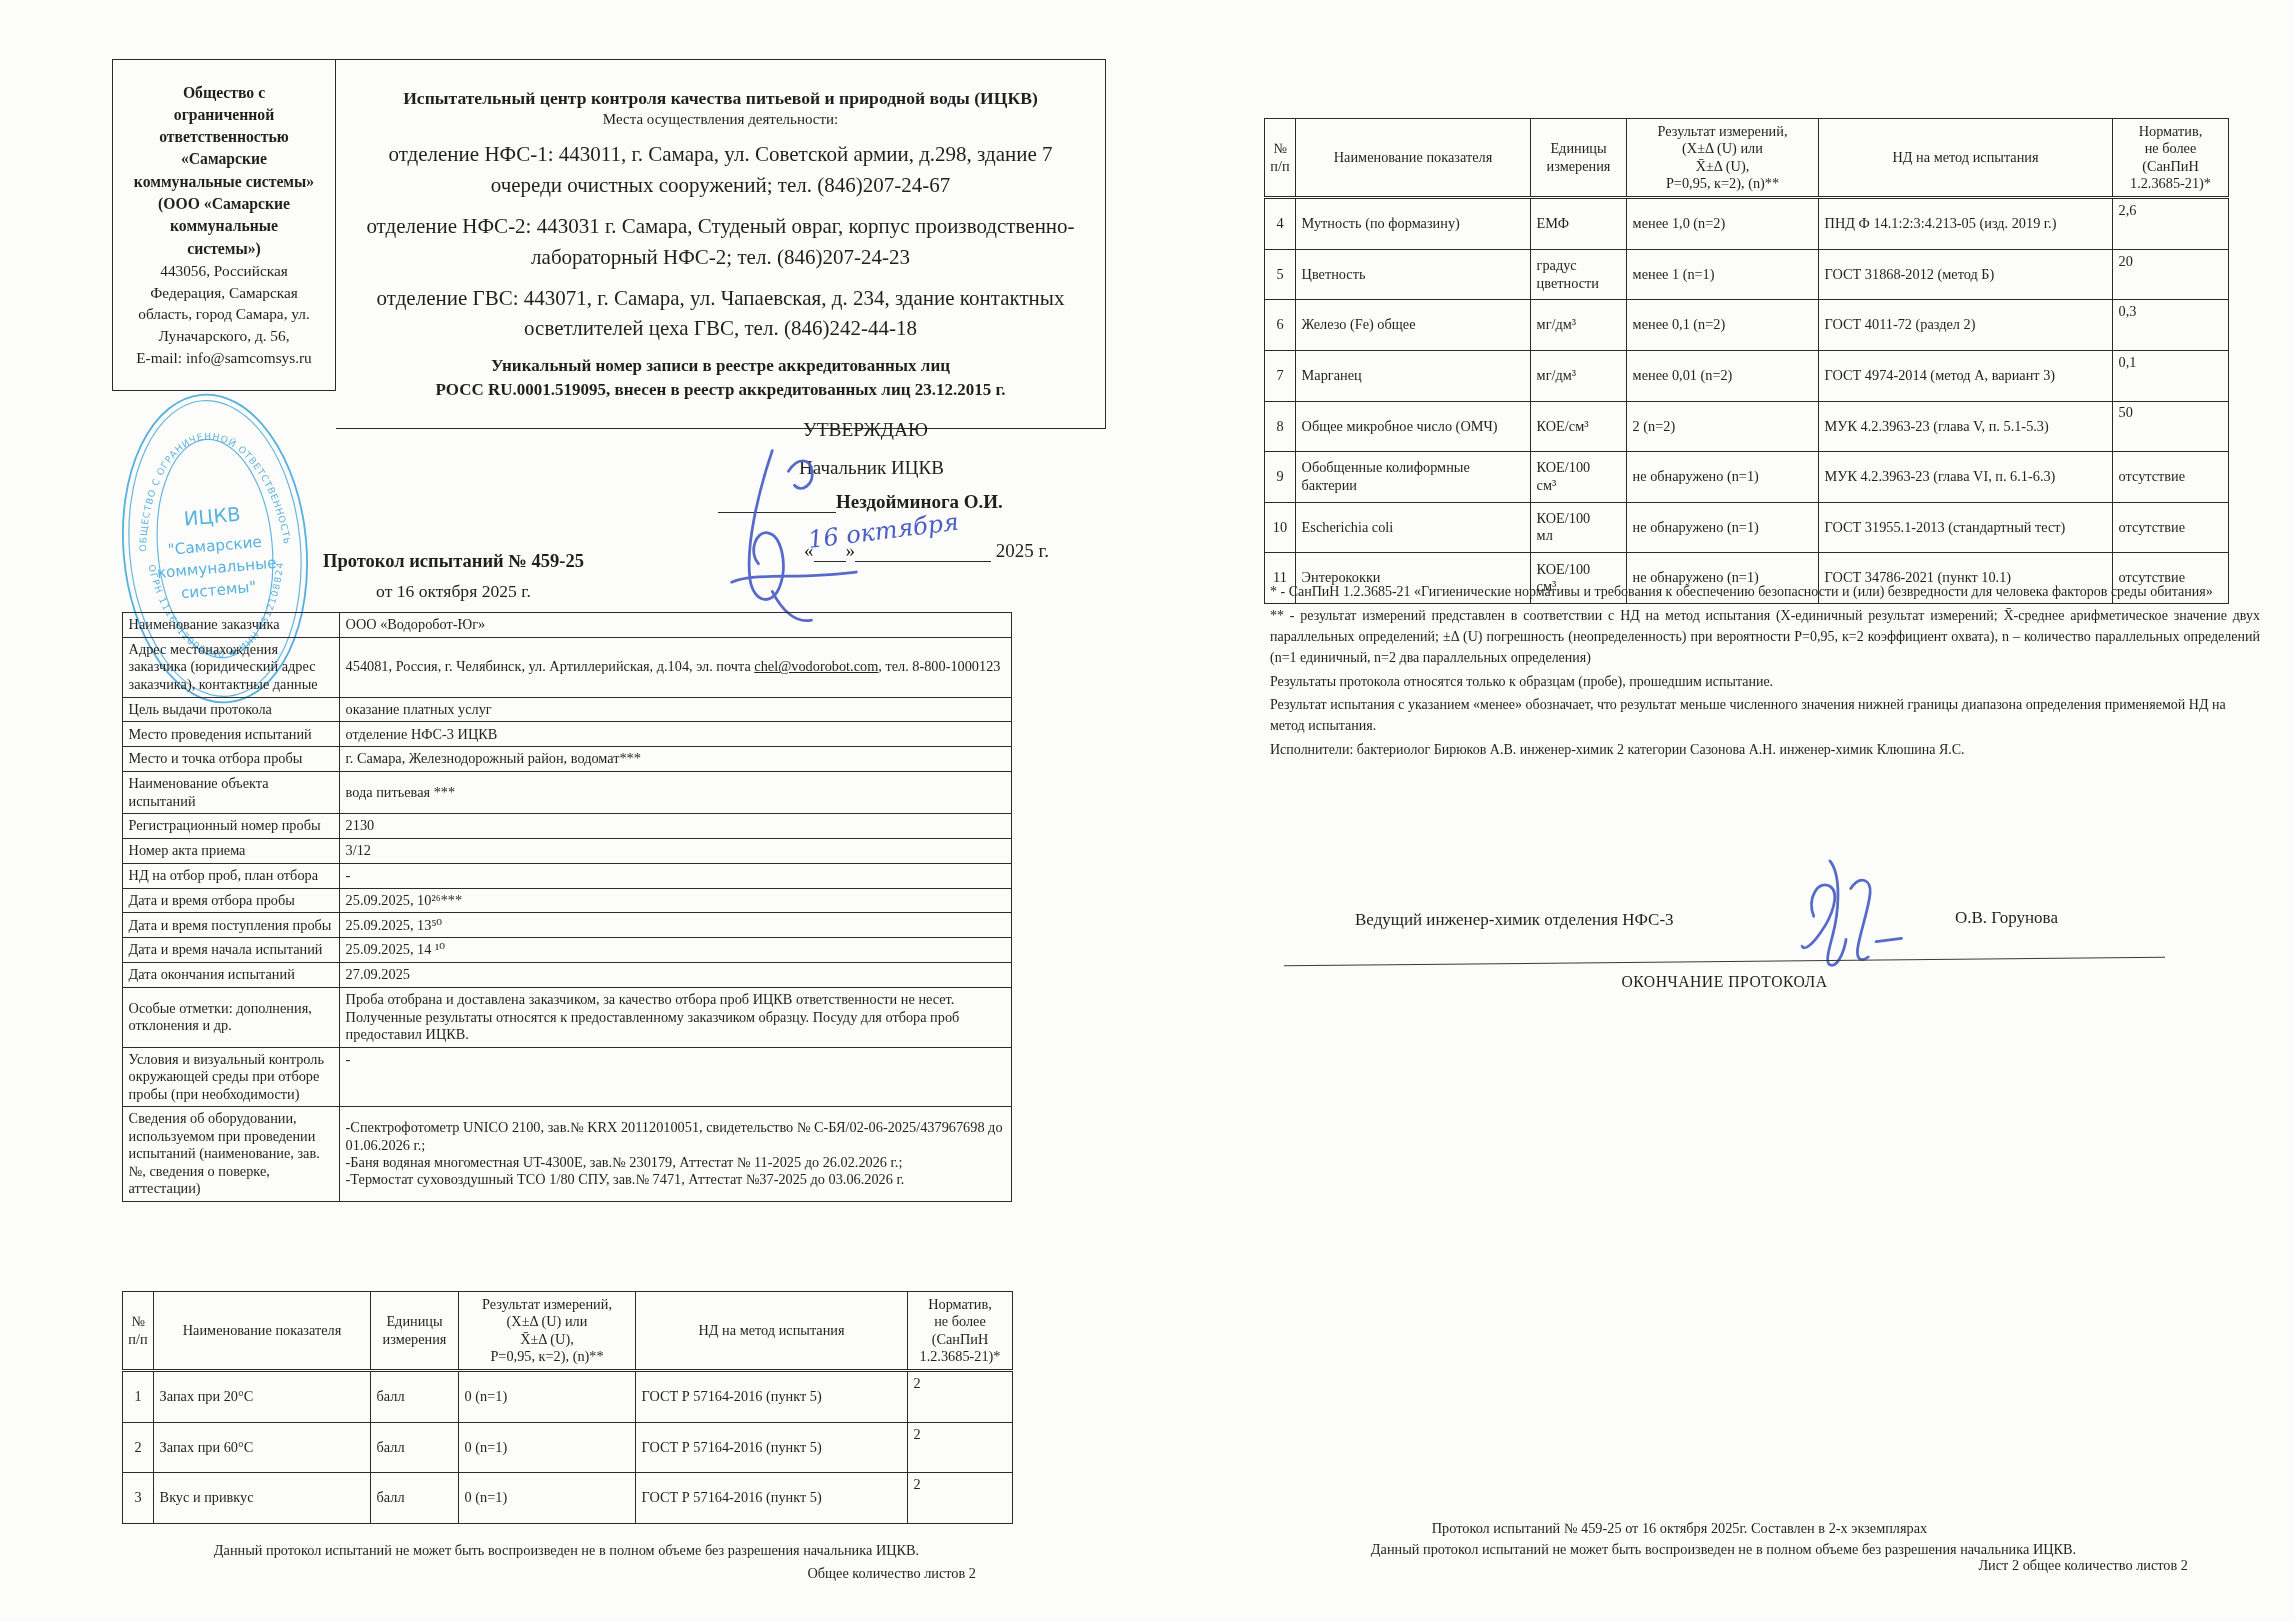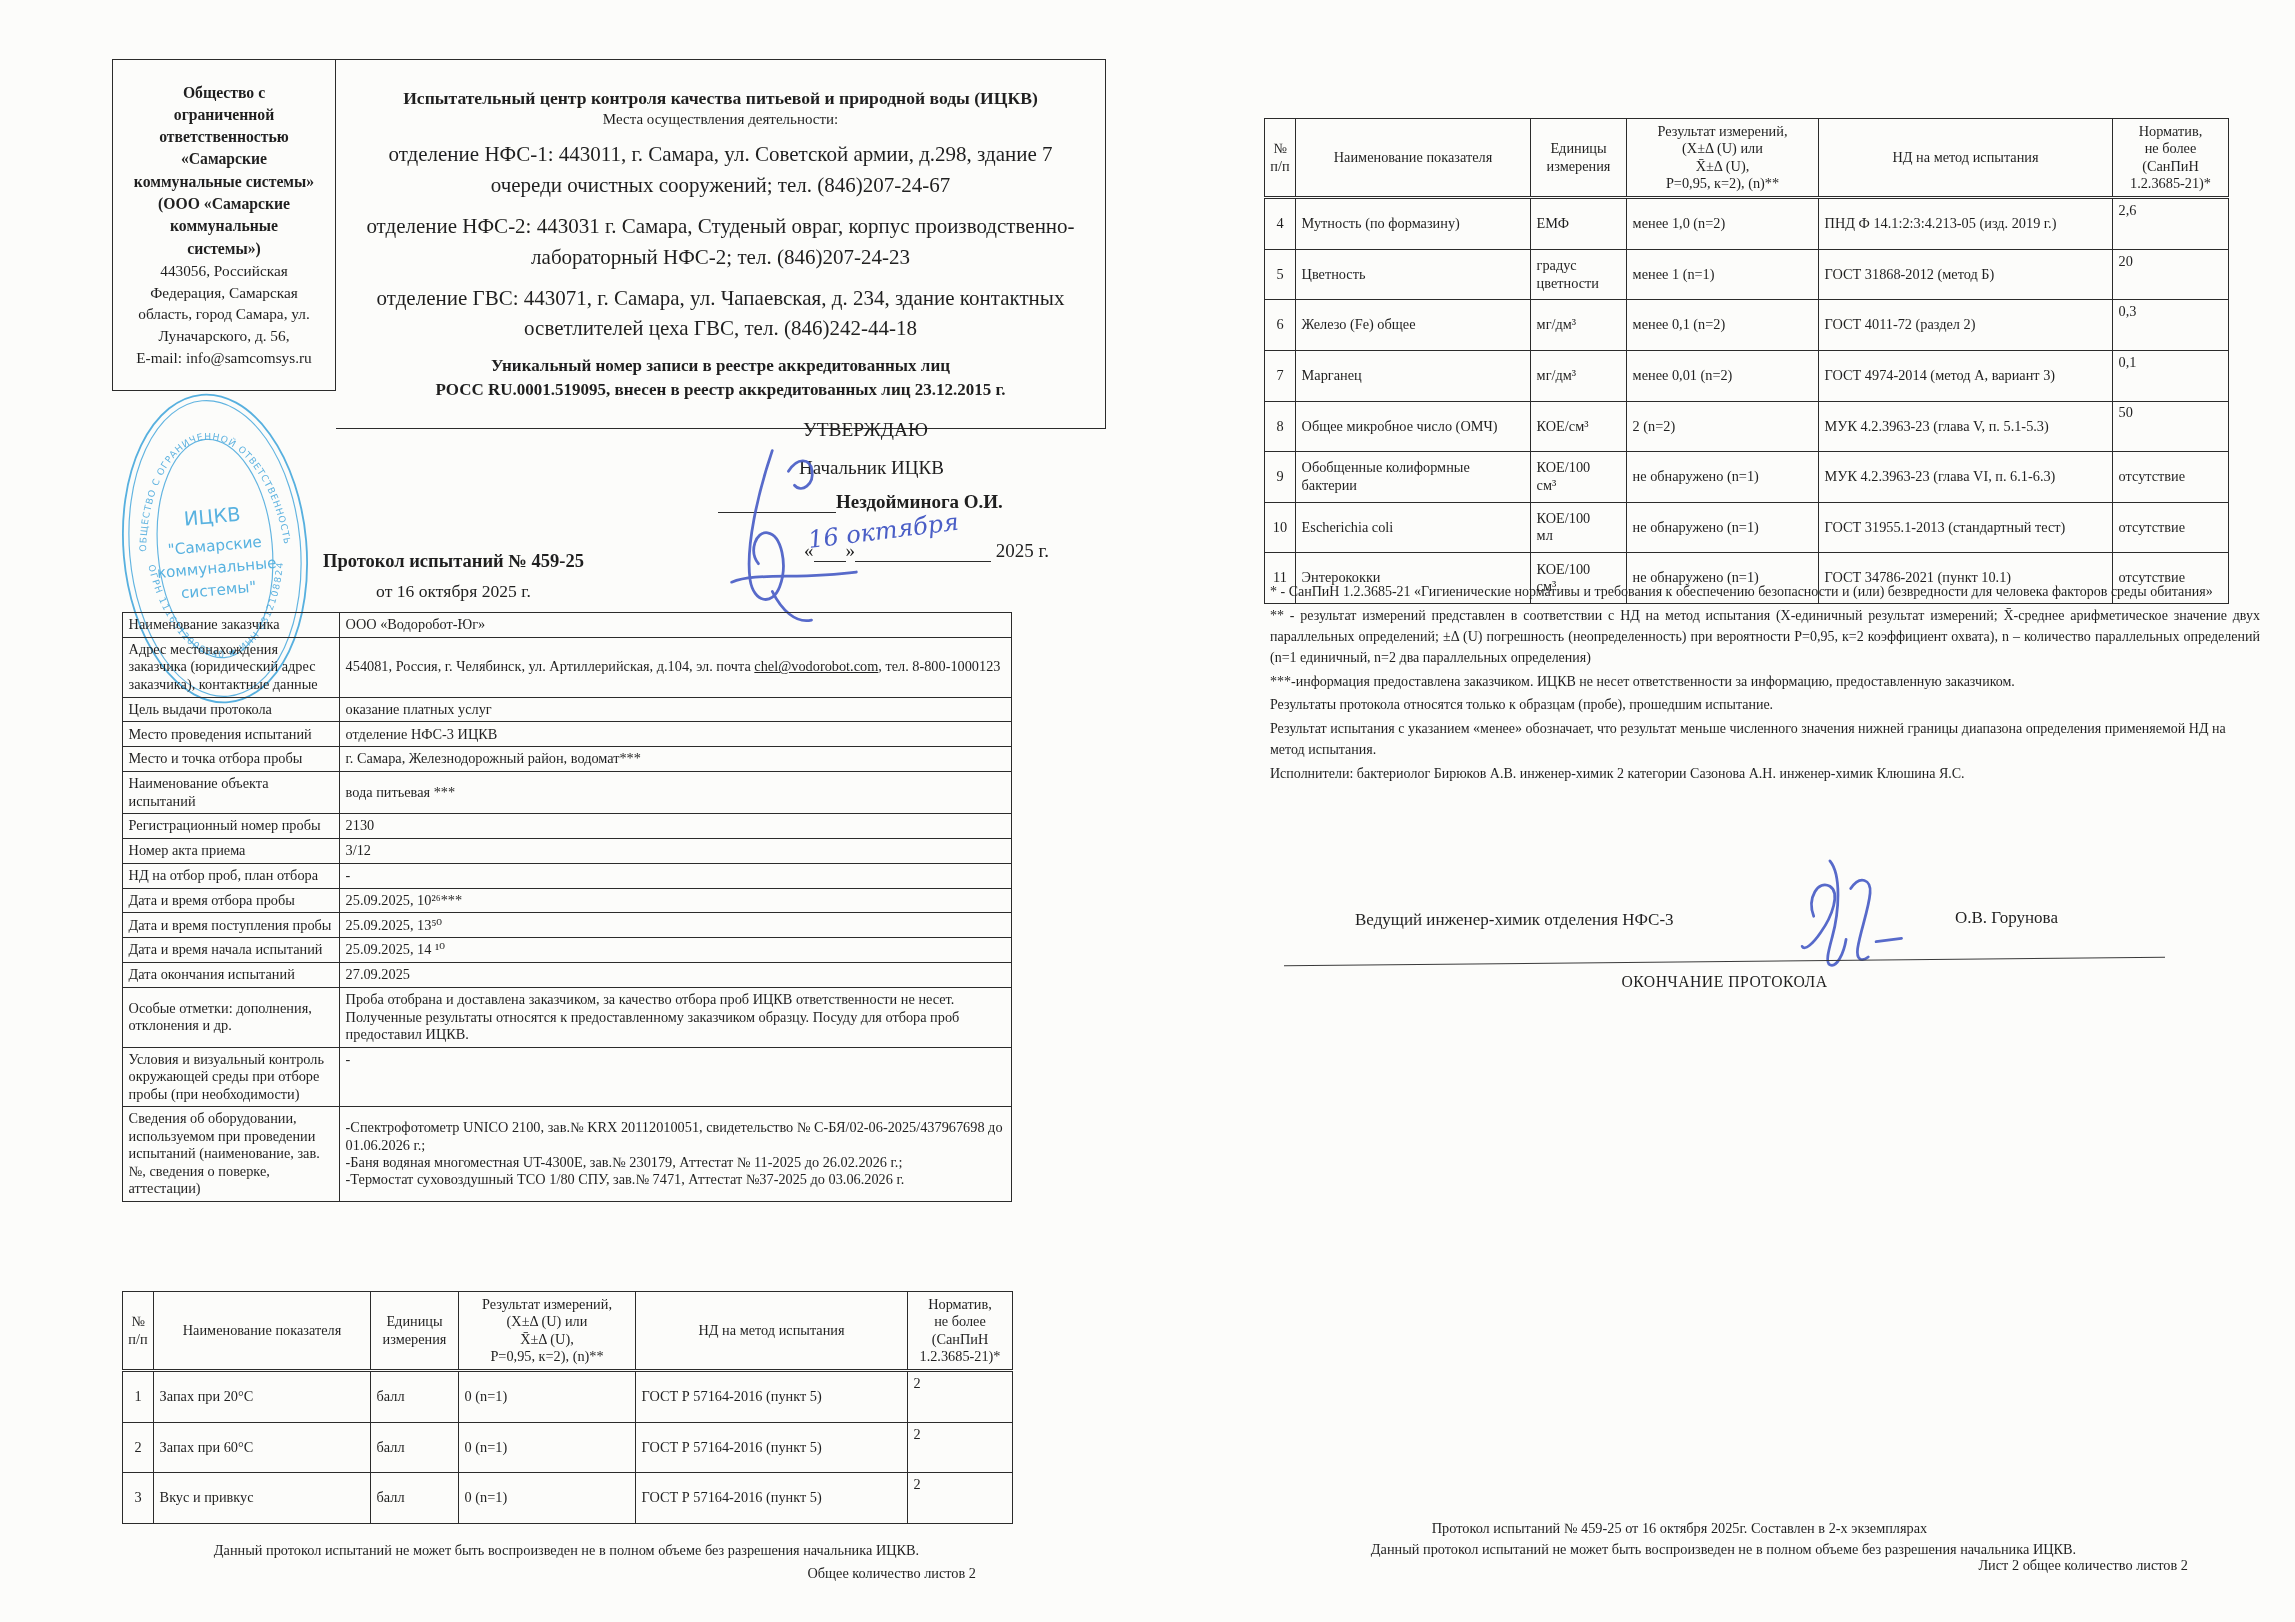--- a/index.html
+++ b/index.html
@@ -377,21 +377,20 @@
       <td>не обнаружено (n=1)</td>
       <td>ГОСТ 34786-2021 (пункт 10.1)</td>
       <td>отсутствие</td>
     </tr>
   </tbody>
 </table>
 
 <div class="abs fnotes">
   <p class="just">* - СанПиН 1.2.3685-21 «Гигиенические нормативы и требования к обеспечению безопасности и (или) безвредности для человека факторов среды обитания»</p>
   <p class="just">** - результат измерений представлен в соответствии с НД на метод испытания (Х-единичный результат измерений; X̄-среднее арифметическое значение двух параллельных определений; ±Δ (U) погрешность (неопределенность) при вероятности Р=0,95, к=2 коэффициент охвата), n – количество параллельных определений (n=1 единичный, n=2 два параллельных определения)</p>
-  <p>***-информация предоставлена заказчиком. ИЦКВ не несет ответственности за информацию, предоставленную заказчиком.</p>
   <p>Результаты протокола относятся только к образцам (пробе), прошедшим испытание.</p>
   <p>Результат испытания с указанием «менее» обозначает, что результат меньше численного значения нижней границы диапазона определения применяемой НД на метод испытания.</p>
   <p>Исполнители: бактериолог Бирюков А.В. инженер-химик 2 категории Сазонова А.Н. инженер-химик Клюшина Я.С.</p>
 </div>
 
 <div class="abs sign-role">Ведущий инженер-химик отделения НФС-3</div>
 <div class="abs sign-name">О.В. Горунова</div>
 
 <svg class="abs" style="left:1786px;top:847px;" width="134" height="134" viewBox="0 0 290 290">
   <g fill="none" stroke="#4a5ec6" stroke-width="6" stroke-linecap="round" opacity="0.92">

